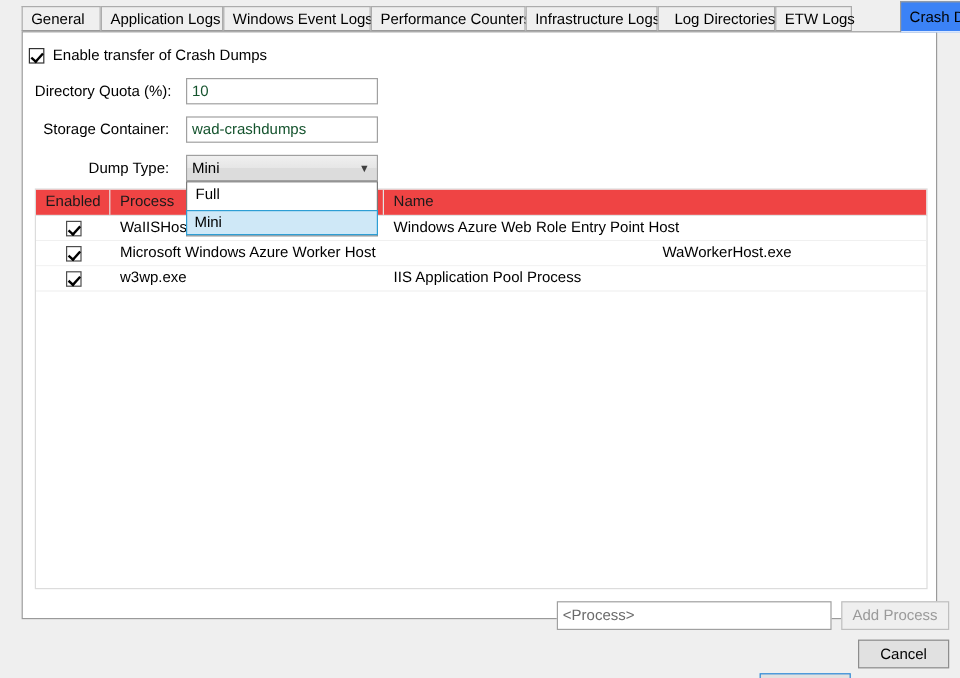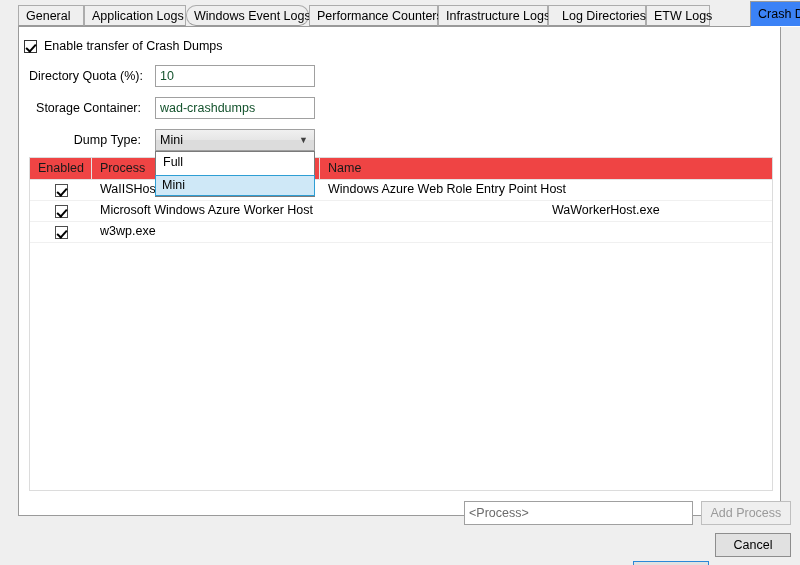--- a/index.html
+++ b/index.html
@@ -317,21 +317,21 @@
     left: 715px;
     top: 533px;
   }
 </style>
 </head>
 <body>
 
 <div id="tab-strip">
   <div class="tab" style="left:18px;  width:66px;"><span>General</span></div>
   <div class="tab" style="left:84px;  width:102px;"><span>Application Logs</span></div>
-  <div class="tab" style="left:186px; width:123px;border-radius:10px;"><span>Windows Event Logs</span></div>
+  <div class="tab" style="left:186px; width:123px;"><span>Windows Event Logs</span></div>
   <div class="tab" style="left:309px; width:129px;"><span>Performance Counters</span></div>
   <div class="tab" style="left:438px; width:110px;"><span>Infrastructure Logs</span></div>
   <div class="tab" style="left:548px; width:98px;padding-left:13px;"><span>Log Directories</span></div>
   <div class="tab" style="left:646px; width:64px;"><span>ETW Logs</span></div>
   <div class="tab selected" style="left:710px; width:80px;"><span>Crash Dumps</span></div>
 </div>
 
 <div id="tab-panel">
 
   <div id="enable-row">
@@ -383,20 +383,21 @@
         </div>
       <div class="grid-td col-name">Microsoft Windows Azure Worker Host</div>
       <div class="grid-td col-process">WaWorkerHost.exe</div>
     </div>
 
     <div class="grid-row">
       <div class="grid-td col-enabled center">
           <span class="cell-check"></span>
         </div>
       <div class="grid-td col-process">w3wp.exe</div>
+      <div class="grid-td col-name">IIS Application Pool Process</div>
     </div>
   </div>
 
   <div id="add-row">
     <input id="process-input" type="text" placeholder="&lt;Process&gt;" style="">
     <div id="add-process-btn">Add Process</div>
   </div>
 
 </div>
 

